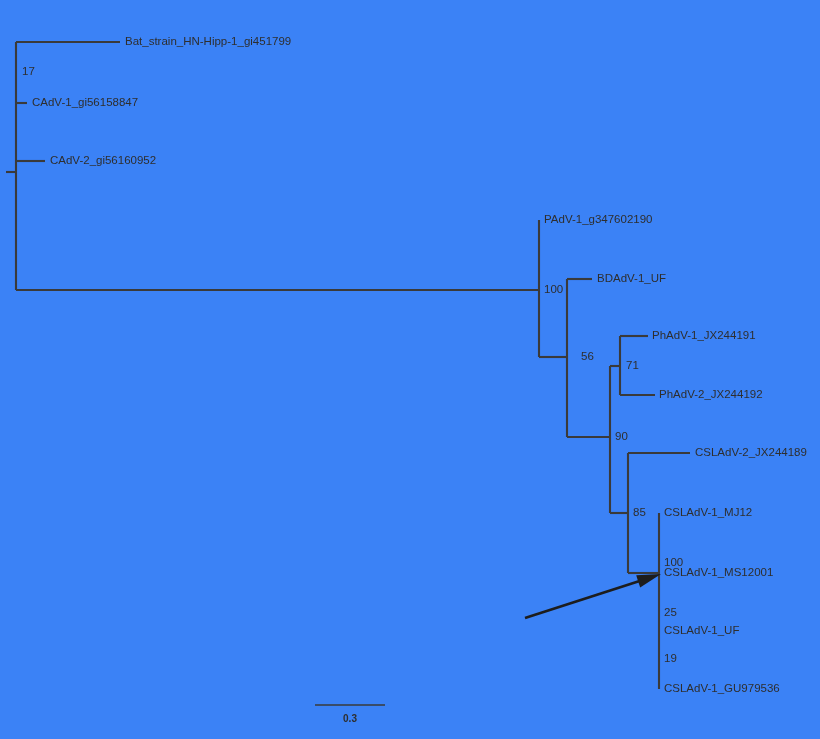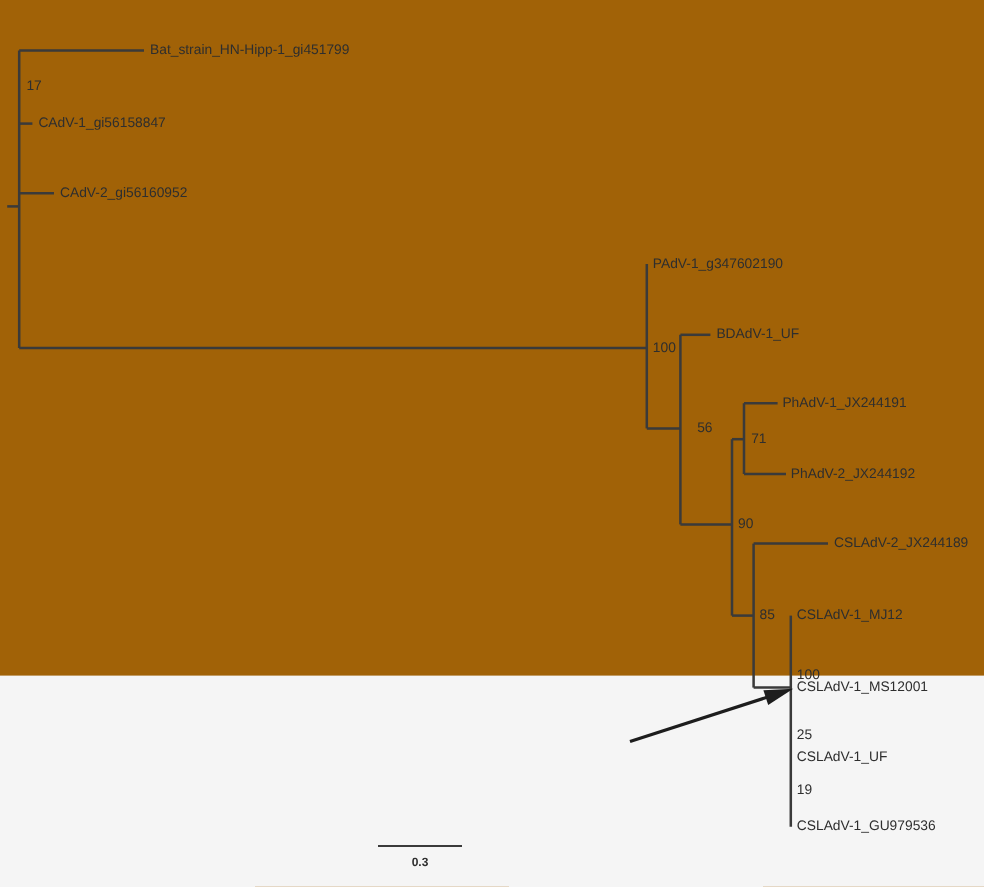--- a/index.html
+++ b/index.html
@@ -10,22 +10,22 @@
   body {
     width: 820px;
     height: 739px;
     background: #f5f5f5;
     font-family: "Liberation Sans", sans-serif;
     overflow: hidden;
   }
   #tree-figure {
     position: relative;
     width: 820px;
-    height: 563px;
-    background: #a16207;
+    height: 739px;
+    background: #3b82f6;
   }
   #tree-svg {
     position: absolute;
     top: 0;
     left: 0;
     width: 820px;
     height: 739px;
     display: block;
   }
   .tip-label {

